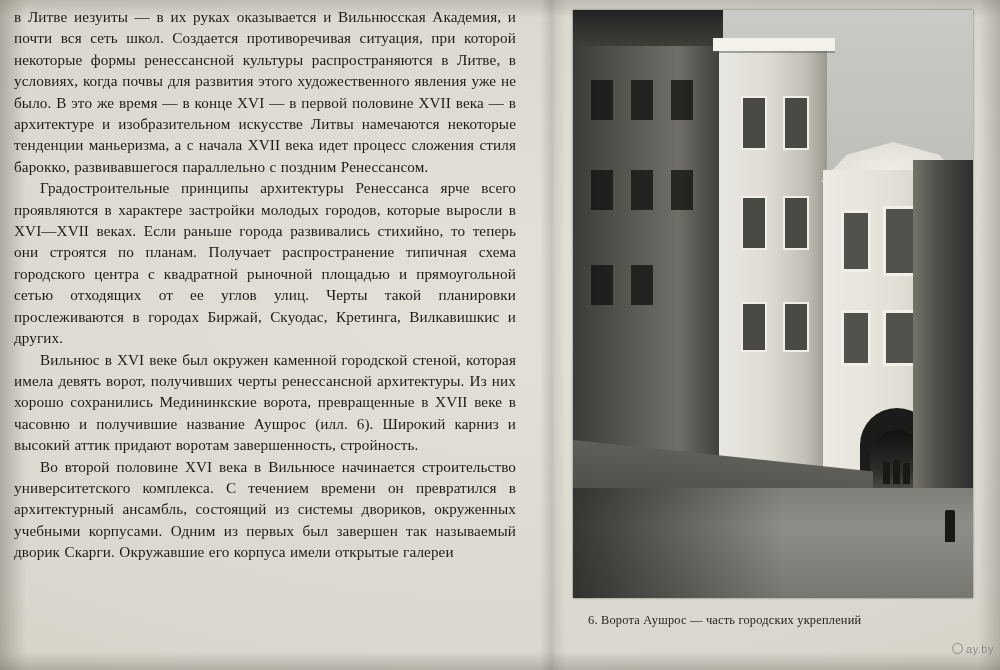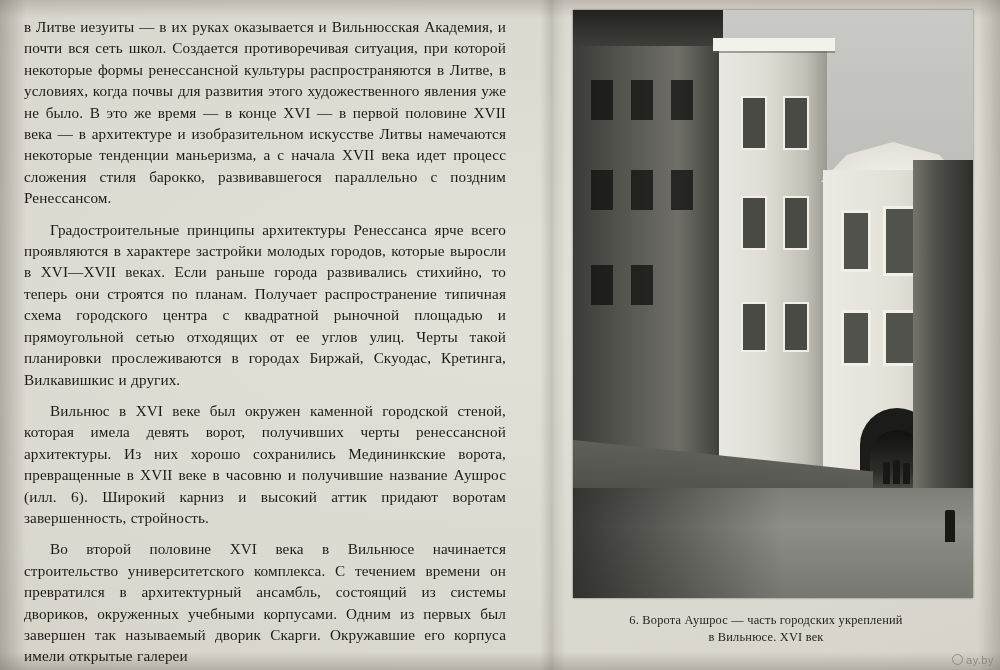--- a/index.html
+++ b/index.html
@@ -53,21 +53,21 @@
   }
   .body-text {
     font-size: 15.2px;
     line-height: 21.4px;
     color: #1d1b17;
     text-align: justify;
     letter-spacing: 0.1px;
     word-spacing: 0.5px;
   }
   .para {
-    margin: 10px;
+    margin: 0;
     text-indent: 26px;
   }
   .para.first { text-indent: 0; }
 
   
   #right-page {
     position: absolute;
     left: 566px;
     top: 0;
     width: 434px;
@@ -189,35 +189,35 @@
   }
   .tree {
     position: absolute;
     left: 196px; top: 282px;
     width: 58px; height: 70px;
     background: radial-gradient(circle at 50% 60%, rgba(40,42,38,0.65) 0%, rgba(120,122,114,0.05) 70%);
   }
 
   #caption {
     position: absolute;
-    left: 0;
+    left: 22px;
     top: 612px;
     width: 400px;
-    text-align: center;
+    text-align: left;
     font-size: 12.4px;
     line-height: 16.5px;
     color: #25231e;
     letter-spacing: 0.2px;
   }
 
   
   #watermark {
     position: absolute;
     right: 6px;
-    bottom: 4px;
+    bottom: 15px;
     font-family: "Liberation Sans", sans-serif;
     font-size: 11px;
     color: #8d8b84;
     letter-spacing: 0.5px;
   }
   #watermark .wm-icon {
     display: inline-block;
     width: 9px; height: 9px;
     border: 1px solid #8d8b84;
     border-radius: 50%;
@@ -288,20 +288,19 @@
       <div class="street-shadow"></div>
 
       <div class="figure" style="left:310px; top:452px; width:7px; height:22px;"></div>
       <div class="figure" style="left:320px; top:450px; width:7px; height:24px;"></div>
       <div class="figure" style="left:330px; top:453px; width:7px; height:21px;"></div>
       <div class="figure" style="left:372px; top:500px; width:10px; height:32px;"></div>
     </div>
 
     <div id="caption">
       <div>6. Ворота Аушрос — часть городских укреплений</div>
-      <div>в Вильнюсе. XVI век</div>
     </div>
   </div>
 
   <div id="watermark">
     <span class="wm-icon"></span><span>ay.by</span>
   </div>
 </div>
 
 </body></html>

